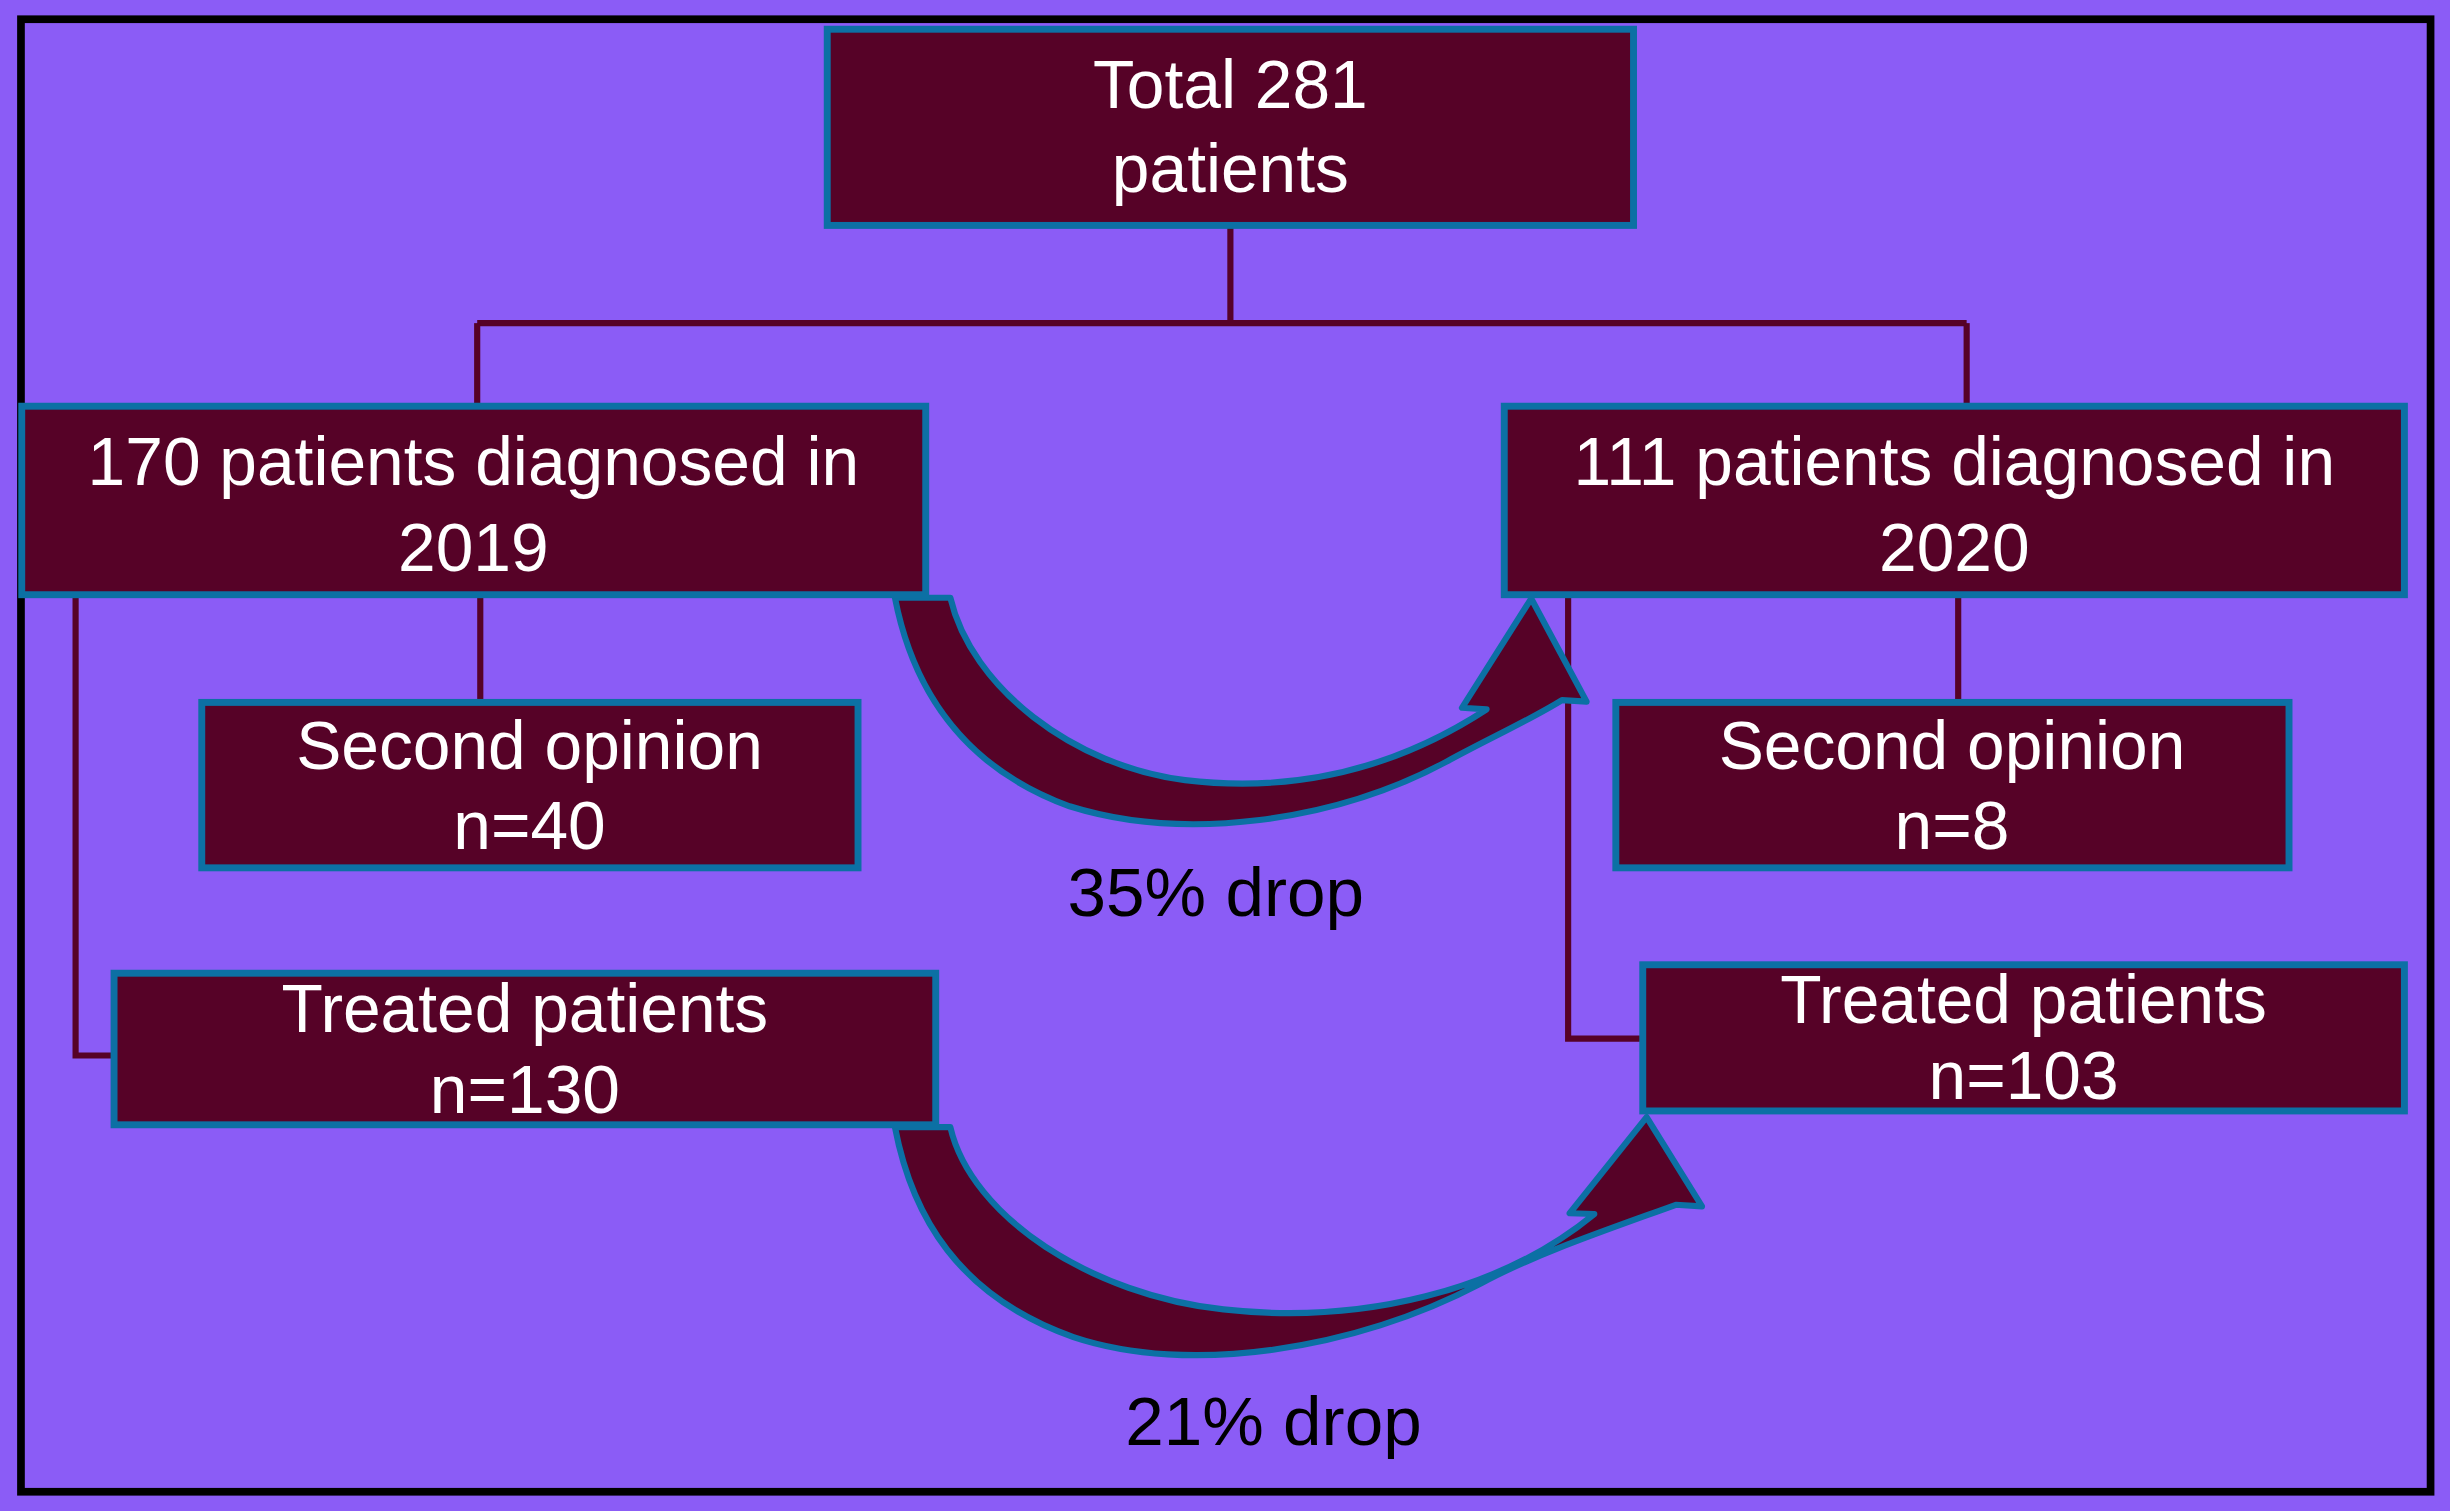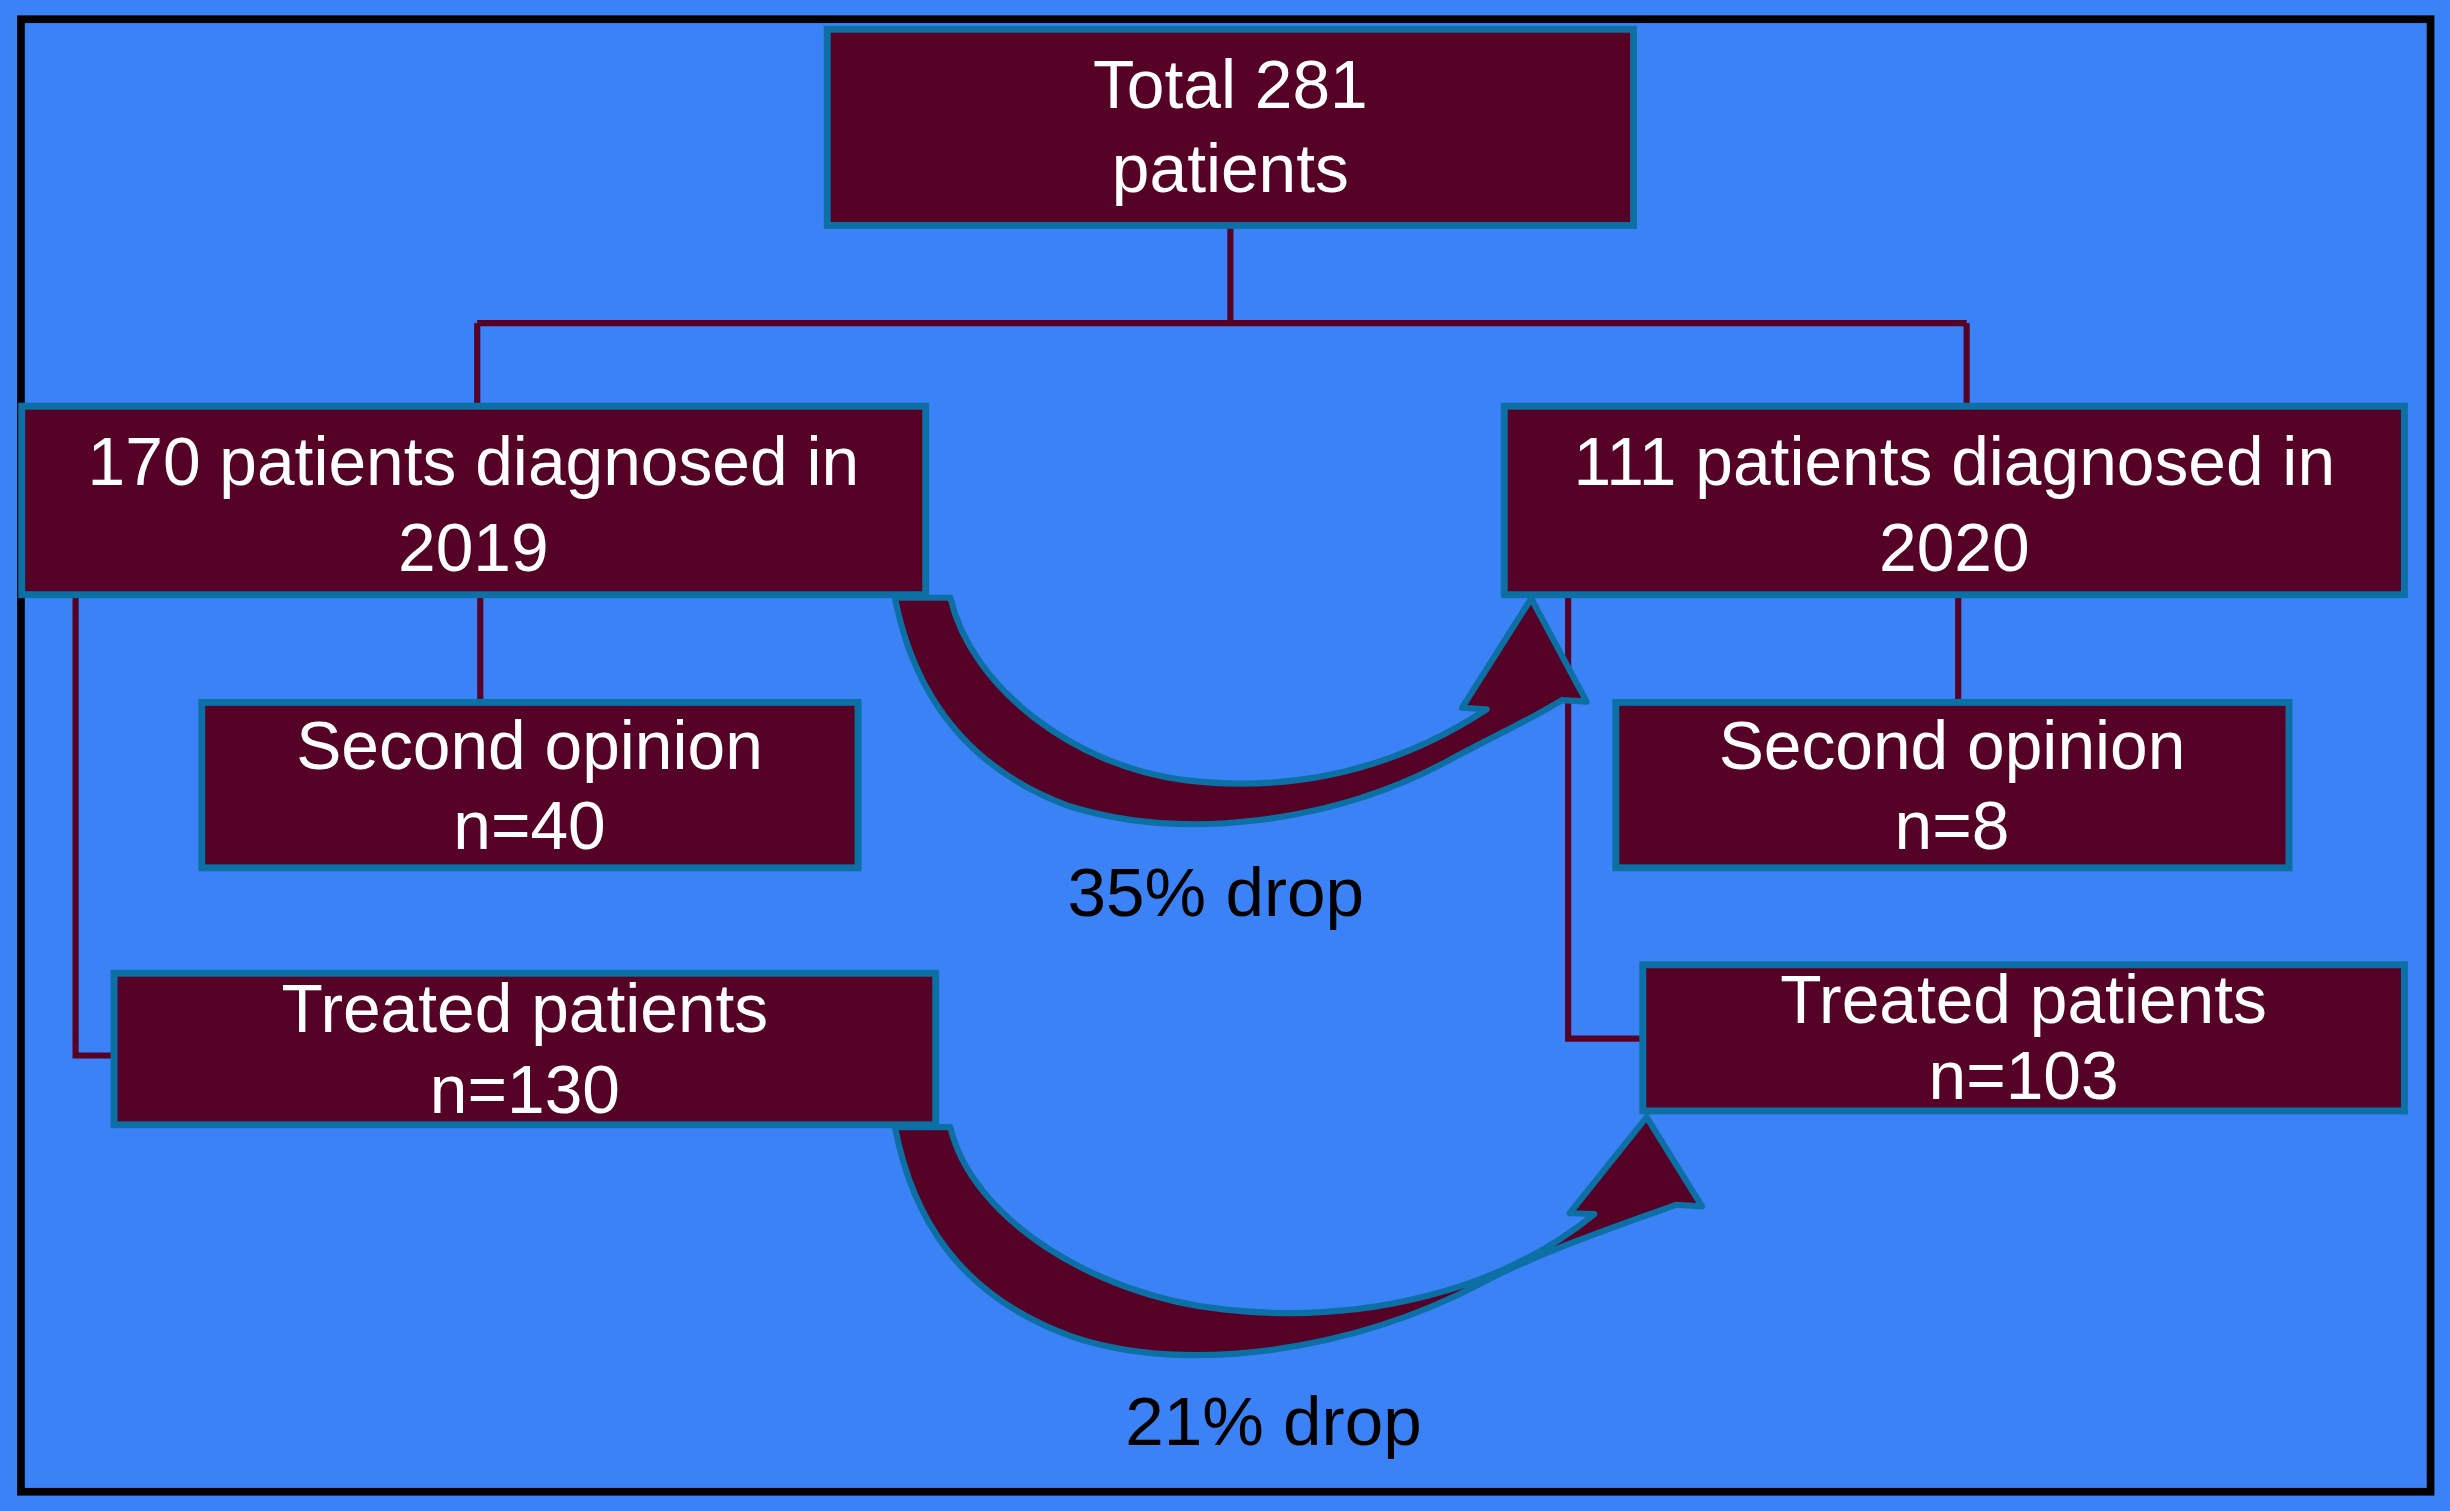--- a/index.html
+++ b/index.html
@@ -3,21 +3,21 @@
 <meta charset="utf-8">
 <style>
   html, body {
     margin: 0;
     padding: 0;
     background: #ffffff;
   }
   .diagram-wrap {
     width: 2450px;
     height: 1511px;
-    background: #3b82f6;
+    background: #8b5cf6;
   }
   svg { display: block; }
   .box {
     fill: #560227;
     stroke: #0C70A4;
     stroke-width: 9;
   }
   .box-text {
     fill: #ffffff;
     font-family: "Liberation Sans", sans-serif;

